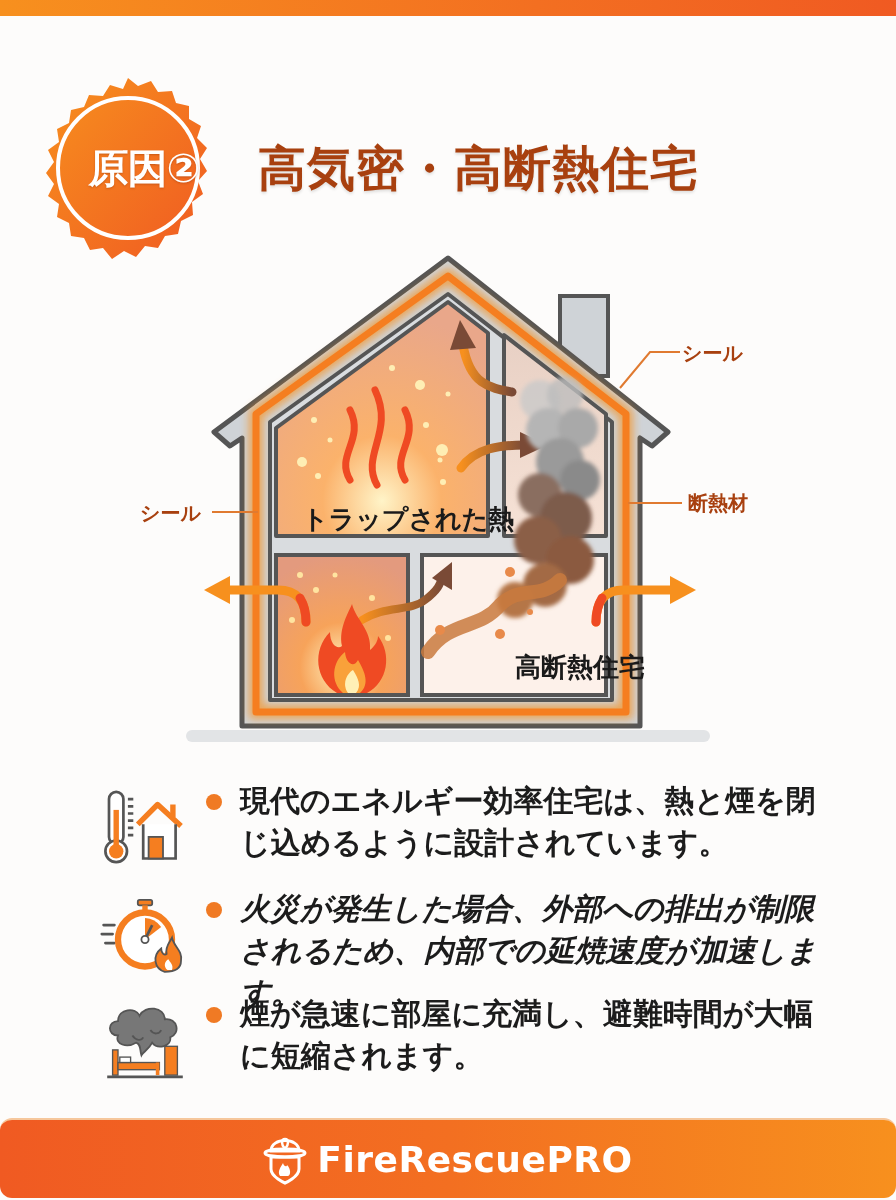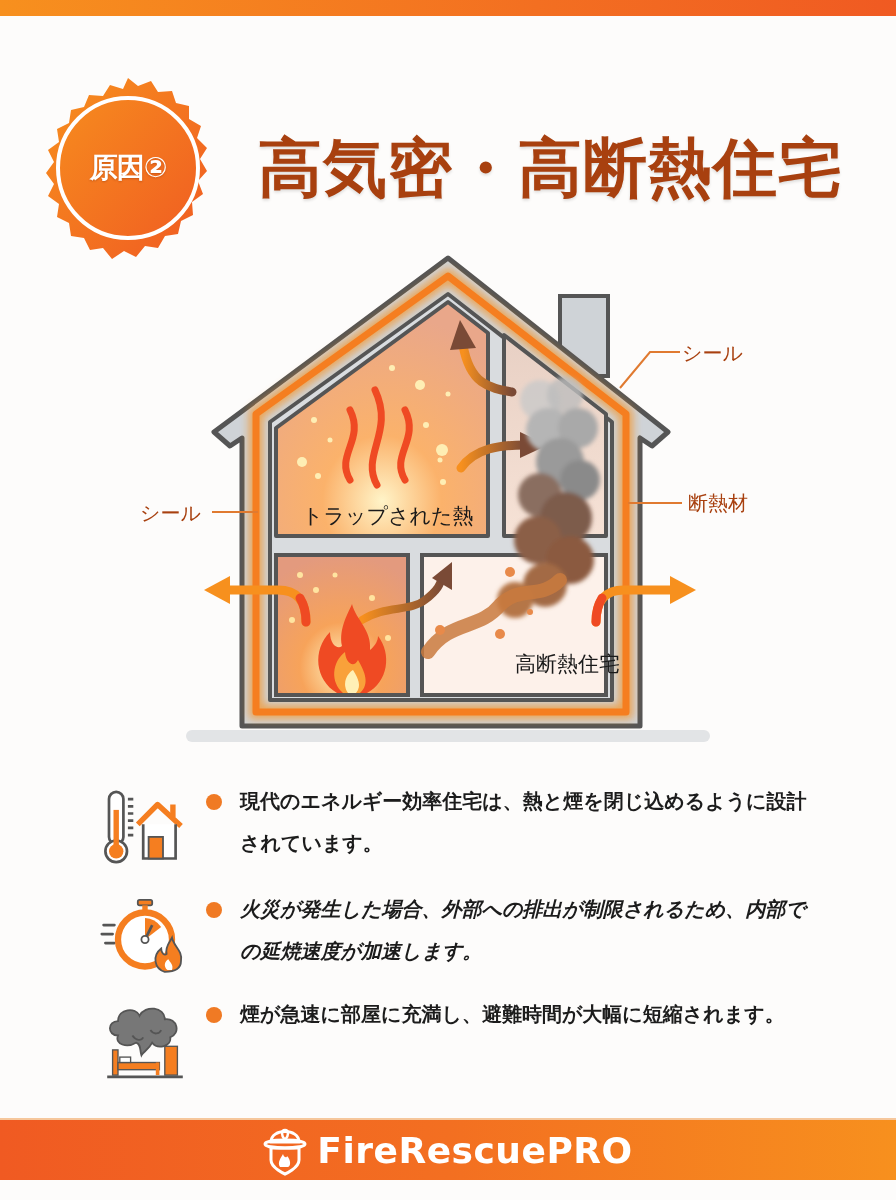--- a/index.html
+++ b/index.html
@@ -11,56 +11,57 @@
   }
   .top-bar {
     position: absolute; left: 0; top: 0; width: 896px; height: 16px;
     background: linear-gradient(90deg, #f7901e 0%, #f36f21 60%, #f05a22 100%);
   }
   .badge {
     position: absolute; left: 28px; top: 68px; width: 200px; height: 200px;
   }
   .badge svg { position: absolute; left: 0; top: 0; }
   .badge-text {
-    position: absolute; left: 0; top: 0; width: 200px; height: 200px;
+    position: absolute; left: 16px; top: 0; width: 200px; height: 200px;
     display: flex; align-items: center; justify-content: center;
-    color: #fff; font-weight: bold; font-size: 28px; letter-spacing: -1px;
+    color: #fff; font-weight: bold; font-size: 40px; letter-spacing: -1px;
     text-shadow: 0 1px 2px rgba(120,40,0,0.35);
   }
   .title {
     position: absolute; left: 258px; top: 128px; height: 80px;
-    font-size: 64px; font-weight: bold; color: #a8400f; letter-spacing: 1px;
+    font-size: 48px; font-weight: bold; color: #a8400f; letter-spacing: 1px;
     line-height: 80px; white-space: nowrap;
     text-shadow: 0 2px 3px rgba(0,0,0,0.12);
   }
   .house { position: absolute; left: 0; top: 240px; width: 896px; height: 520px; }
   .house svg { position: absolute; left: 0; top: 0; }
   .lbl {
-    position: absolute; font-weight: normal; white-space: nowrap;
+    position: absolute; font-weight: bold; white-space: nowrap;
   }
   .callout { color: #a8400f; font-size: 20px; }
-  .room-label { color: #1a1a1a; font-size: 21px; }
+  .room-label { color: #1a1a1a; font-size: 26px; }
   .bullet-row {
     position: absolute; left: 0; width: 896px;
   }
   .bullet-icon { position: absolute; left: 100px; width: 90px; height: 90px; }
   .bullet-dot {
     position: absolute; left: 206px; width: 16px; height: 16px; border-radius: 50%;
     background: #f07a24;
   }
   .bullet-text {
     position: absolute; left: 240px; width: 580px;
-    font-size: 20px; font-weight: bold; color: #1c1c1c; line-height: 42px;
+    font-size: 30px; font-weight: bold; color: #1c1c1c; line-height: 42px;
   }
 
   .footer {
-    position: absolute; left: 0; top: 1118px; width: 896px; height: 62px;
+    position: absolute; left: 0; top: 1118px; width: 896px; height: 80px;
     background: linear-gradient(90deg, #f05a22 0%, #f36f21 50%, #f7901e 100%);
     display: flex; align-items: center; justify-content: center;
     border-top: 2px solid #f6c79c;
+    border-radius: 12px;
   }
   .footer-inner { display: flex; align-items: center; gap: 10px; }
   .brand {
     color: #fff; font-size: 36px; font-weight: bold; letter-spacing: 0.5px;
     font-family: "DejaVu Sans", "Liberation Sans", sans-serif;
   }
 </style>
 </head>
 <body>
 

